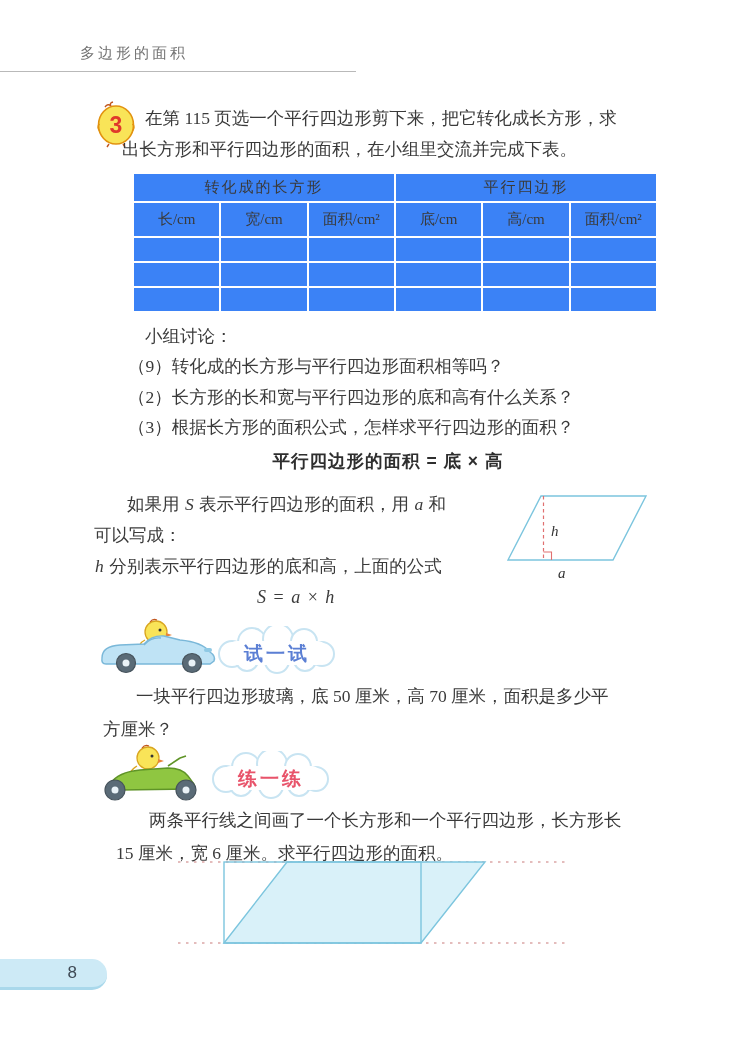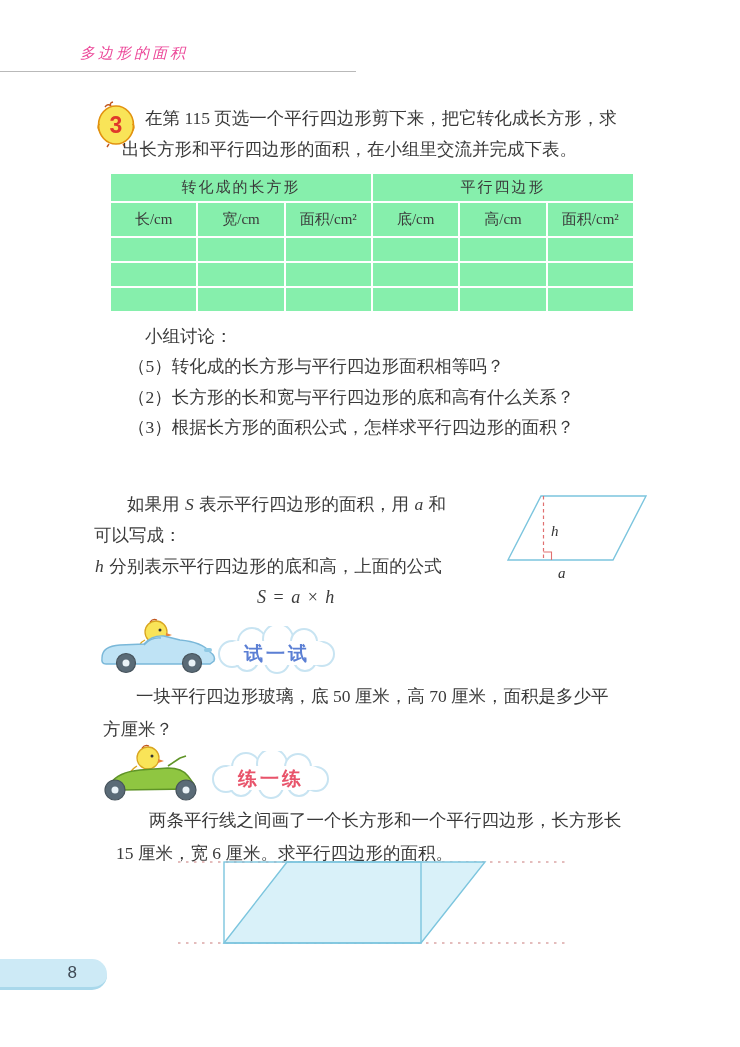--- a/index.html
+++ b/index.html
@@ -1,32 +1,32 @@
 <!DOCTYPE html>
 <html><head>
 <meta charset="utf-8">
 <style>
   html,body{margin:0;padding:0;background:#fff;}
   .page{
     position:relative;width:740px;height:1047px;background:#ffffff;overflow:hidden;
     font-family:"Liberation Serif","DejaVu Serif",serif;color:#3a3a3a;
   }
   
-  .header-title{position:absolute;left:80px;top:44px;font-size:15px;font-style:italic;
-    letter-spacing:3px;color:#ec4899;}
+  .header-title{position:absolute;left:80px;top:44px;font-size:15px;
+    letter-spacing:3px;color:#737373;}
   .header-rule{position:absolute;left:0;top:71px;width:356px;height:1px;background:#b9b9b9;}
 
   
   .badge3{position:absolute;left:95px;top:100px;}
   .p3-text{position:absolute;left:122px;top:103px;width:540px;font-size:17.5px;line-height:31px;}
   .p3-text .l1{padding-left:23px;}
 
   
-  table.fill-table{position:absolute;left:109px;top:172px;width:526px;border-collapse:collapse;
-    background:#86efac;font-size:15px;color:#3a3a3a;table-layout:fixed;}
+  table.fill-table{position:absolute;left:132px;top:172px;width:526px;border-collapse:collapse;
+    background:#3b82f6;font-size:15px;color:#3a3a3a;table-layout:fixed;}
   table.fill-table th,table.fill-table td{border:2px solid #ffffff;font-weight:normal;
     text-align:center;padding:0;}
   table.fill-table tr.grp th{height:27px;font-size:15px;letter-spacing:2px;}
   table.fill-table tr.cols th{height:33px;margin-top:25px;}
   table.fill-table tbody td{height:23px;}
 
   
   .discussion{position:absolute;left:128px;top:321px;width:530px;font-size:17.5px;line-height:30.4px;}
   .discussion .t{padding-left:17px;}
 
@@ -126,25 +126,26 @@
           <td></td>
           <td></td>
           <td></td>
           <td></td>
         </tr>
       </tbody>
   </table>
 
   <div class="discussion">
     <div class="t">小组讨论：</div>
-    <div>（5）转化成的长方形与平行四边形面积相等吗？</div>
+    <div>（9）转化成的长方形与平行四边形面积相等吗？</div>
     <div>（2）长方形的长和宽与平行四边形的底和高有什么关系？</div>
     <div>（3）根据长方形的面积公式，怎样求平行四边形的面积？</div>
   </div>
 
+  <div class="area-rule">平行四边形的面积 = 底 × 高</div>
 
   <div class="deriv">
     <div class="l1"><span>如果用 </span><span class="var">S</span><span> 表示平行四边形的面积，用 </span><span class="var">a</span><span> 和</span></div>
     <div><span>可以写成：</span></div>
     <div><span class="var">h</span><span> 分别表示平行四边形的底和高，上面的公式</span></div>
   </div>
 
   <div class="formula"><span class="var">S</span><span> = </span><span class="var">a</span><span> × </span><span class="var">h</span></div>
 
   <svg class="fig1" width="170" height="100" viewBox="0 0 170 100">

